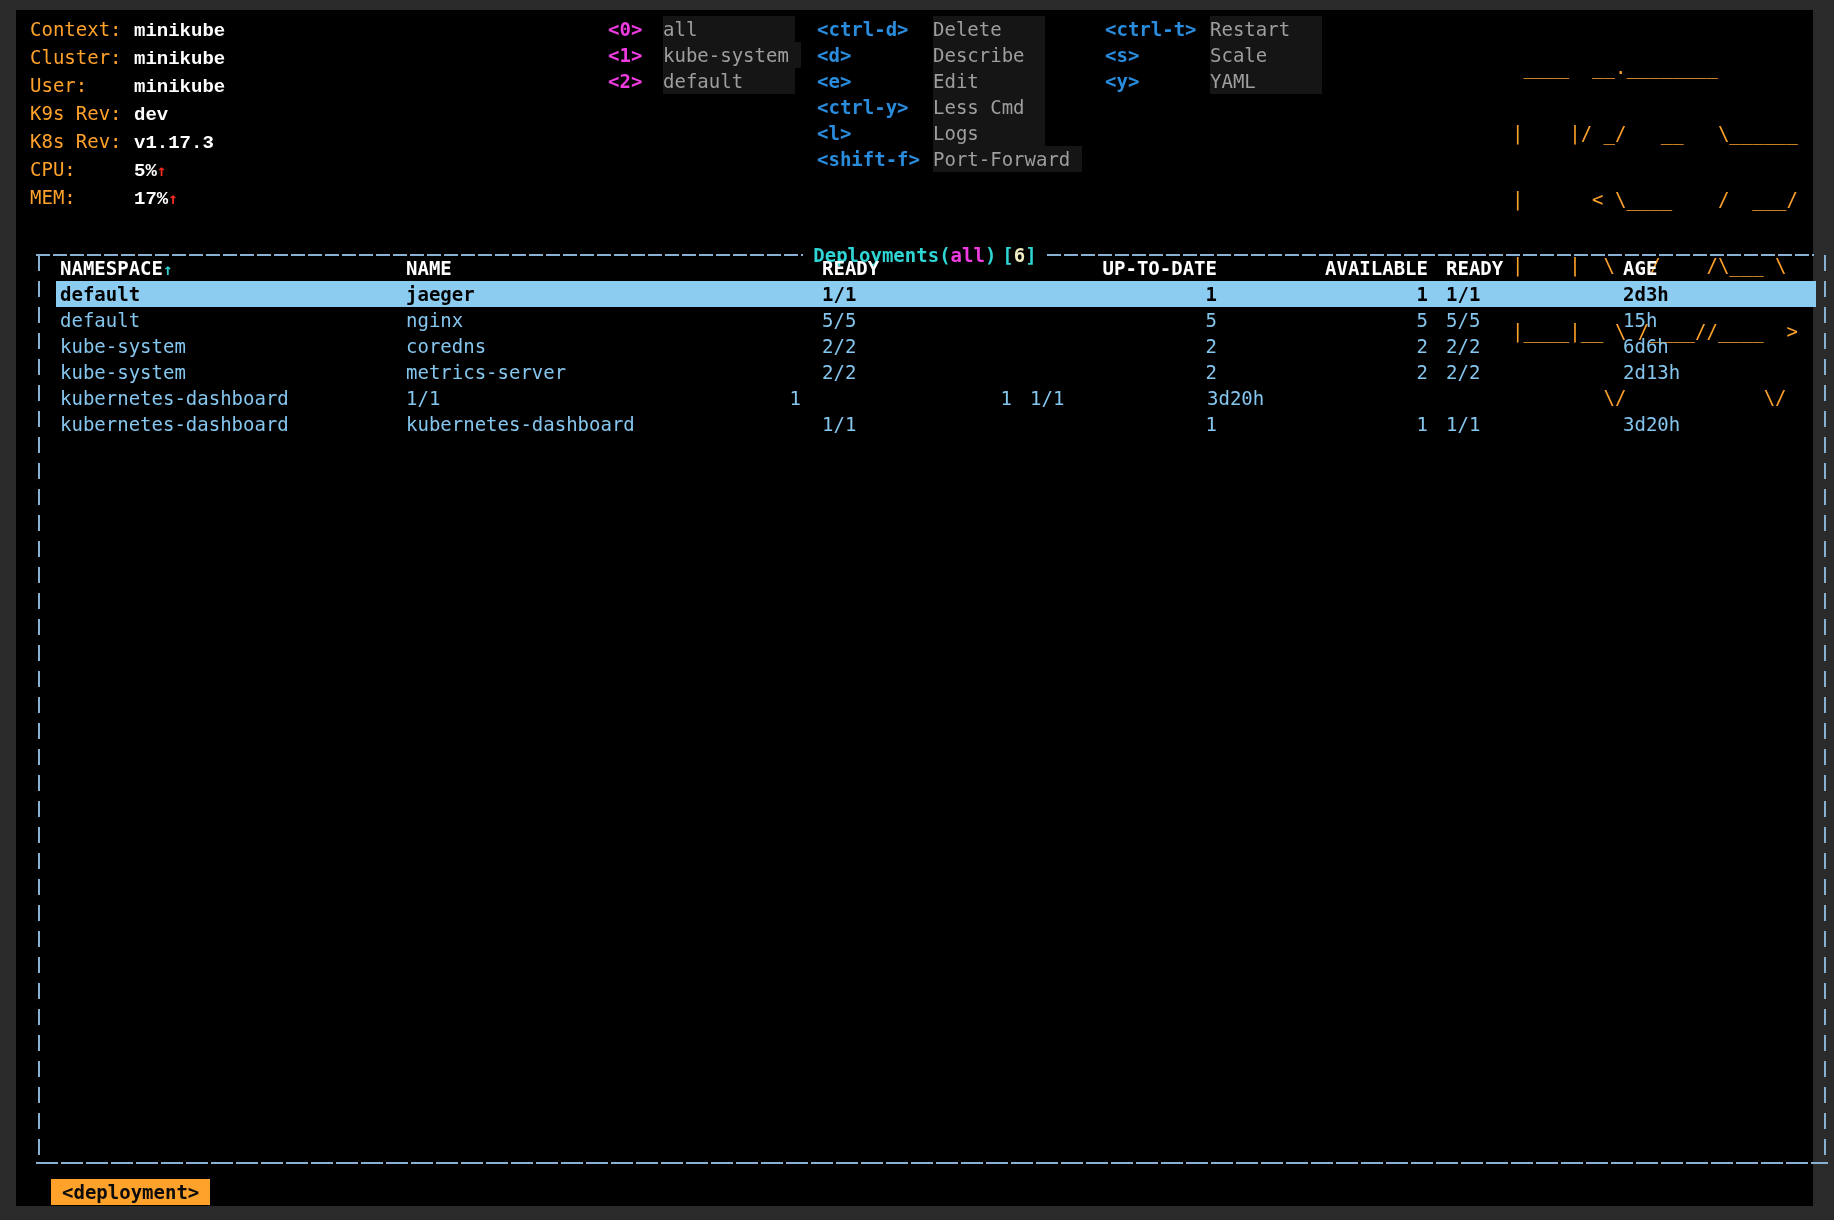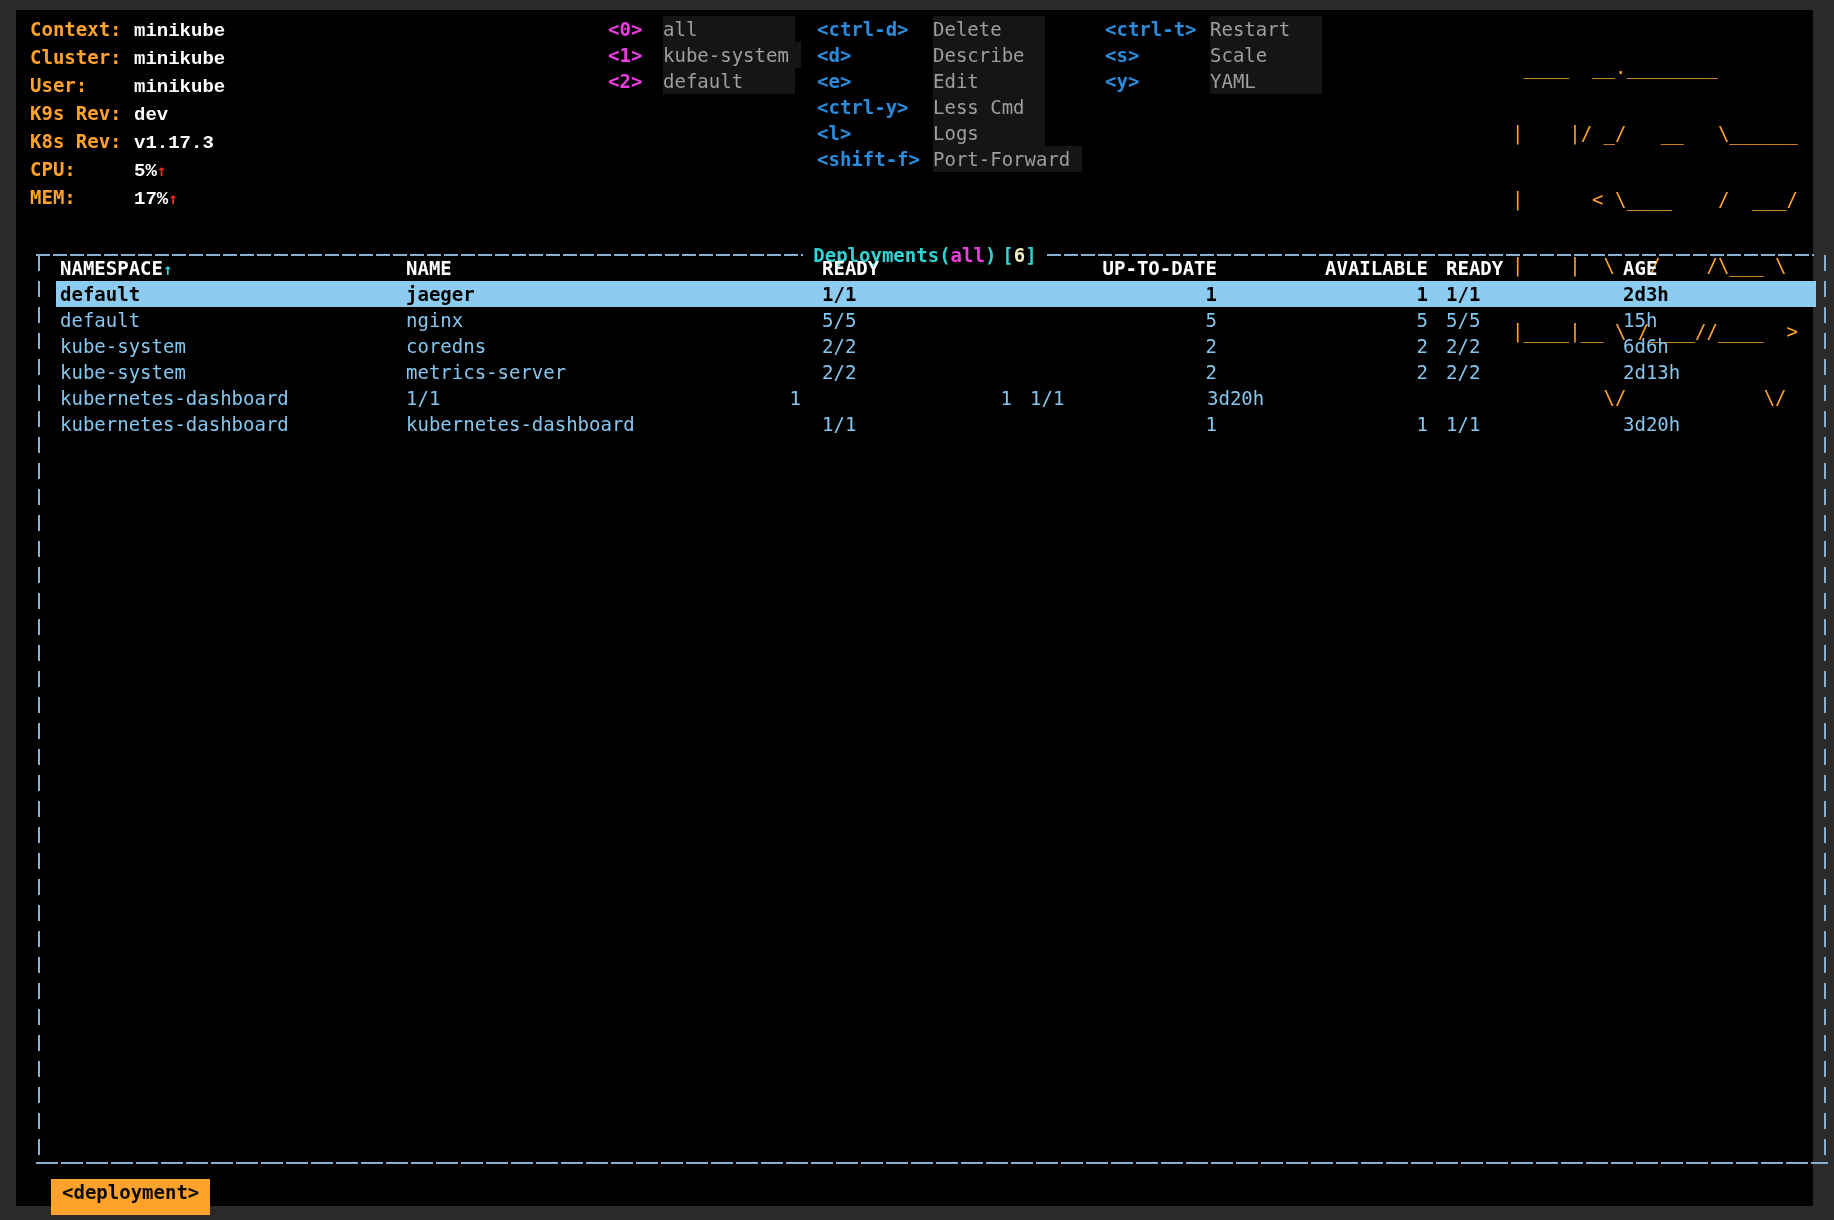--- a/index.html
+++ b/index.html
@@ -10,21 +10,21 @@
     --border:#87b0d2; --rowblue:#85c6ee; --selbg:#8cccf0;
     --hintbg:#151515;
   }
   *{margin:0;padding:0;box-sizing:border-box;}
   body{background:var(--bg-outer);font-family:"DejaVu Sans Mono","Liberation Mono",monospace;}
   .screen{position:relative;width:1834px;height:1220px;background:var(--bg-outer);overflow:hidden;}
   .terminal{position:absolute;left:16px;top:10px;right:21px;bottom:14px;background:var(--bg-term);}
 
   
   .cluster-info{position:absolute;left:14px;top:6px;font-size:19px;line-height:26px;}
-  .ci-label{display:inline-block;width:104px;color:var(--orange);font-weight:700;}
+  .ci-label{display:inline-block;width:104px;color:var(--orange);font-weight:400;}
   .ci-value{color:var(--white);font-weight:700;font-family:Liberation Mono, monospace;}
   .ci-arrow{color:var(--red);font-weight:700;font-size:16px;}
 
   
   .hk-rows{position:absolute;font-size:19px;line-height:26px;top:6px;}
   .ns-hotkeys{left:592px;}
   .menu1{left:801px;}
   .menu2{left:1089px;}
   .hk-key{display:inline-block;font-weight:700;}
   .ns-hotkeys .hk-key{width:40px;margin-right:15px;color:var(--magenta);}
@@ -58,21 +58,21 @@
   .t-row.header .sort-arrow{font-size:16px;}
   .c-ns{width:350px;padding-left:4px;}
   .c-name{width:416px;}
   .c-ready{width:180px;}
   .c-utd{width:215px;text-align:right;}
   .c-avail{width:211px;text-align:right;}
   .c-ready2{width:177px;padding-left:18px;}
   .c-age{flex:1;padding-left:18px;}
 
   
-  .crumb{position:absolute;left:35px;top:1169px;height:36px;line-height:26px;
+  .crumb{position:absolute;left:35px;top:1169px;height:26px;line-height:26px;
          background:var(--orange);color:#0b0b0b;font-size:19px;font-weight:700;
          display:inline-block;padding:0 11px;}
 </style>
 </head>
 <body>
 
 <div class="screen">
   <div class="terminal">
 
     <div class="cluster-info">

